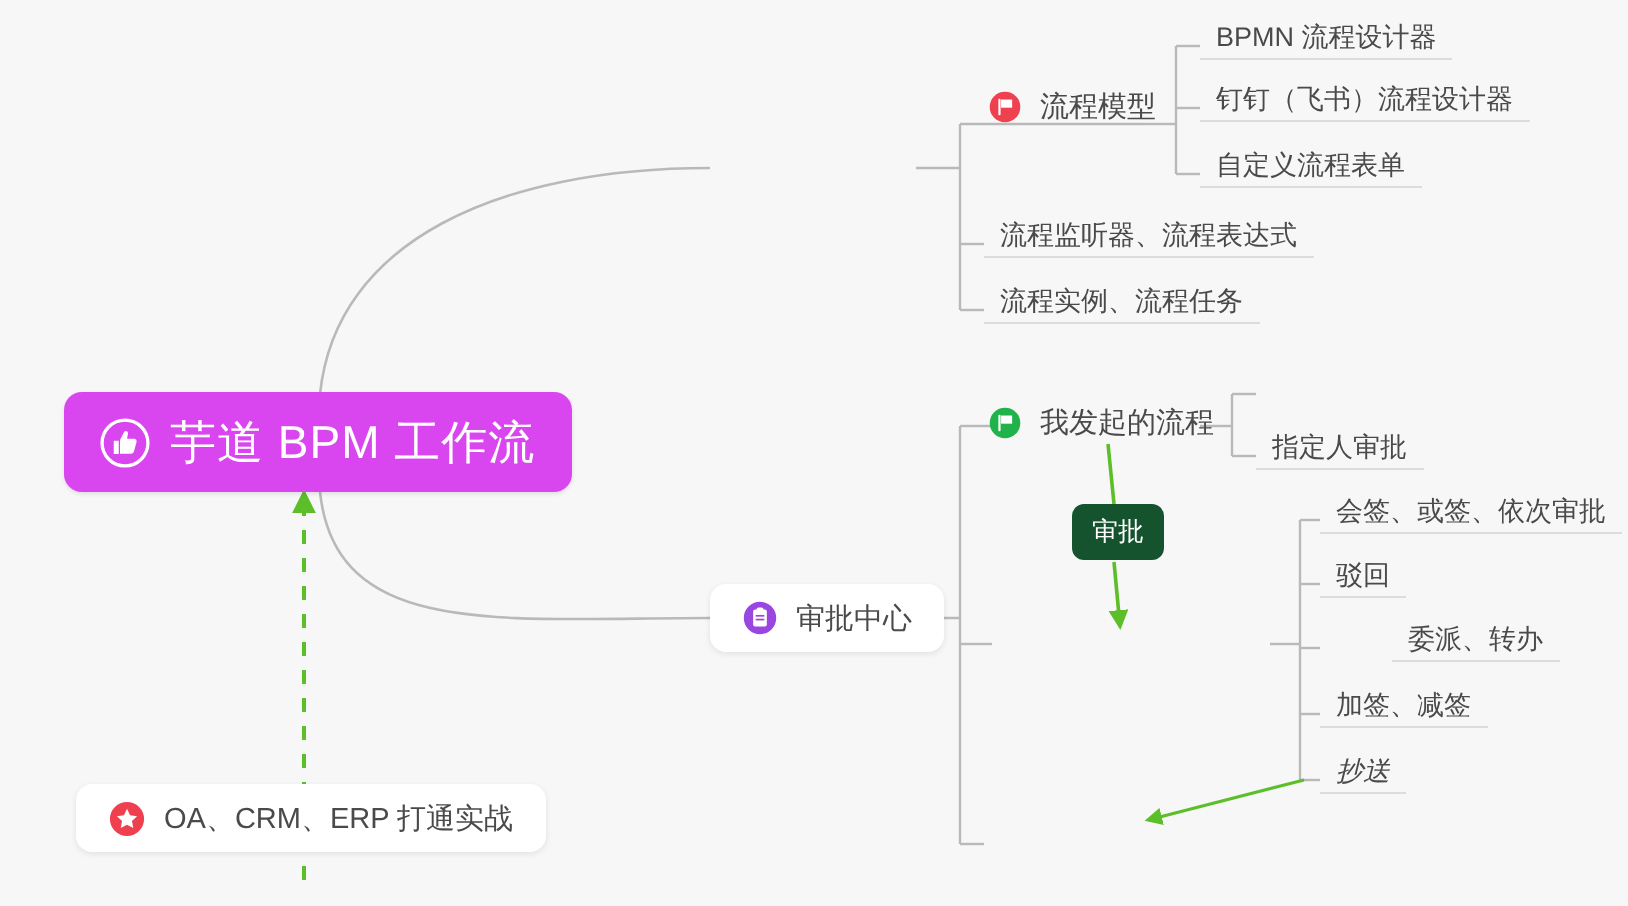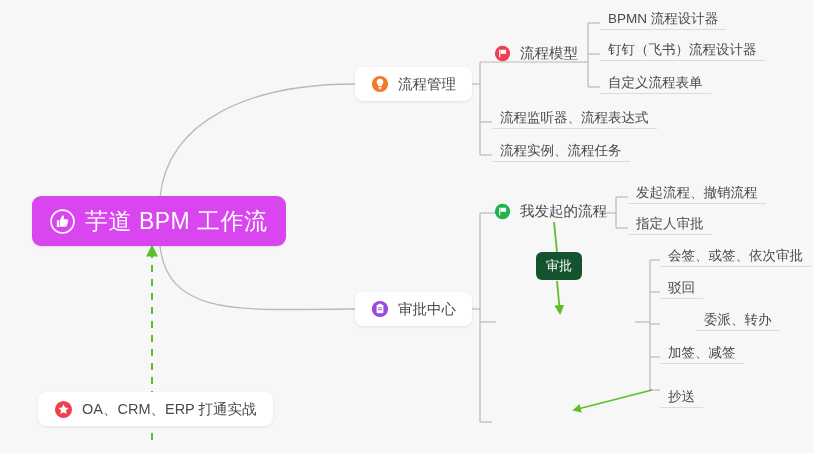--- a/index.html
+++ b/index.html
@@ -161,33 +161,20 @@
       <svg width="25" height="25" viewBox="0 0 24 24">
         <circle cx="12" cy="12" r="11" fill="none" stroke="#ffffff" stroke-width="1.6"></circle>
         <path d="M9.6 10.6 L11.6 6.6 C12.6 5.9 13.6 6.5 13.4 7.6 L13.0 9.9 L16.3 9.9
                  C17.3 9.9 17.8 10.7 17.5 11.6 L16.4 15.7 C16.2 16.6 15.6 17.1 14.8 17.1
                  L9.6 17.1 Z M6.6 10.9 L9.0 10.9 L9.0 17.3 L6.6 17.3 Z" fill="#ffffff"></path>
       </svg>
     </span>
     <span class="root-label">芋道 BPM 工作流</span>
   </div>
 
-  <div class="node card-node" style="left:355px; top:67px;">
-    <span class="icon">
-      <svg width="18" height="18" viewBox="0 0 20 20">
-        <circle cx="10" cy="10" r="9" fill="#f1792b"></circle>
-        <path d="M10 4.2 C12.2 4.2 13.7 5.8 13.7 7.7 C13.7 9.1 12.8 9.9 12.3 10.7
-                 L12.3 12.3 L7.7 12.3 L7.7 10.7 C7.2 9.9 6.3 9.1 6.3 7.7
-                 C6.3 5.8 7.8 4.2 10 4.2 Z" fill="#ffffff"></path>
-        <rect x="8.2" y="13.1" width="3.6" height="1.2" rx="0.6" fill="#ffffff"></rect>
-        <rect x="8.6" y="14.8" width="2.8" height="1.1" rx="0.55" fill="#ffffff"></rect>
-      </svg>
-    </span>
-    <span class="card-label">流程管理</span>
-  </div>
 
   <div class="node" style="left:494px; top:44px;">
     <span class="icon">
       <svg width="17" height="17" viewBox="0 0 20 20">
         <circle cx="10" cy="10" r="9" fill="#ef4050"></circle>
         <rect x="6.1" y="5.2" width="1.3" height="9.6" rx="0.5" fill="#ffffff"></rect>
         <path d="M7.7 5.6 L14.2 5.6 L14.2 10.4 L7.7 10.4 Z" fill="#ffffff"></path>
       </svg>
     </span>
     <span class="card-label">流程模型</span>
@@ -227,23 +214,20 @@
     <span class="icon">
       <svg width="17" height="17" viewBox="0 0 20 20">
         <circle cx="10" cy="10" r="9" fill="#21b34b"></circle>
         <rect x="6.1" y="5.2" width="1.3" height="9.6" rx="0.5" fill="#ffffff"></rect>
         <path d="M7.7 5.6 L14.2 5.6 L14.2 10.4 L7.7 10.4 Z" fill="#ffffff"></path>
       </svg>
     </span>
     <span class="card-label">我发起的流程</span>
   </div>
 
-  <div class="node leaf-node" style="left:628px; top:182px;">
-    <span class="leaf-label">发起流程、撤销流程</span>
-  </div>
   <div class="node leaf-node" style="left:628px; top:213px;">
     <span class="leaf-label">指定人审批</span>
   </div>
 
   <div class="node tag-node" style="left:536px; top:252px;">
     <span class="tag-label">审批</span>
   </div>
 
 
   <div class="node leaf-node" style="left:660px; top:245px;">
@@ -251,21 +235,21 @@
   </div>
   <div class="node leaf-node" style="left:660px; top:277px;">
     <span class="leaf-label">驳回</span>
   </div>
   <div class="node leaf-node" style="left:660px; top:309px;margin-left:36px;">
     <span class="leaf-label">委派、转办</span>
   </div>
   <div class="node leaf-node" style="left:660px; top:342px;">
     <span class="leaf-label">加签、减签</span>
   </div>
-  <div class="node leaf-node" style="left:660px; top:386px;">
+  <div class="node leaf-node" style="left:660px; top:375px;font-style:italic;">
     <span class="leaf-label">抄送</span>
   </div>
 
 
   <div class="node card-node" style="left:38px; top:392px;">
     <span class="icon">
       <svg width="19" height="19" viewBox="0 0 20 20">
         <circle cx="10" cy="10" r="9" fill="#ef4050"></circle>
         <path d="M10 4.6 L11.6 8.0 L15.3 8.5 L12.6 11.1 L13.3 14.8
                  L10 13.0 L6.7 14.8 L7.4 11.1 L4.7 8.5 L8.4 8.0 Z" fill="#ffffff"></path>

